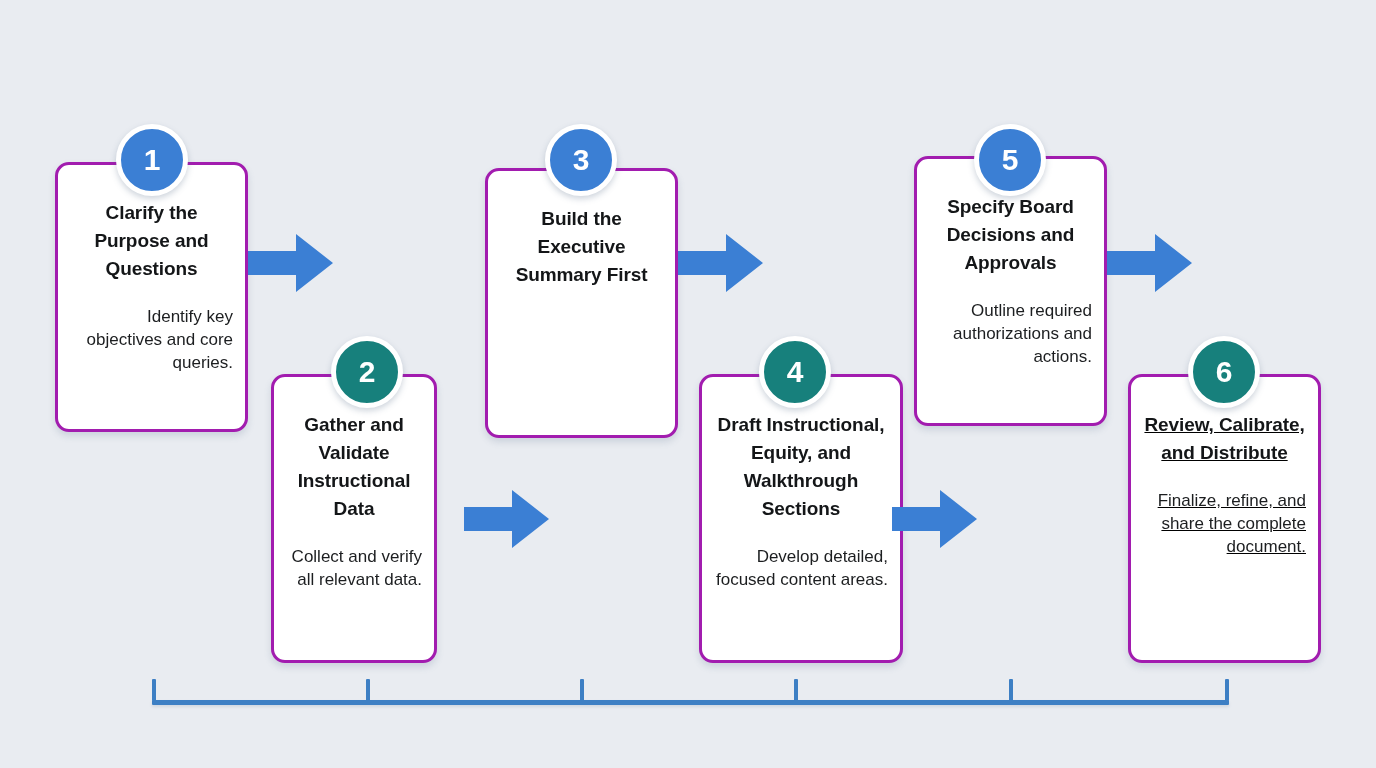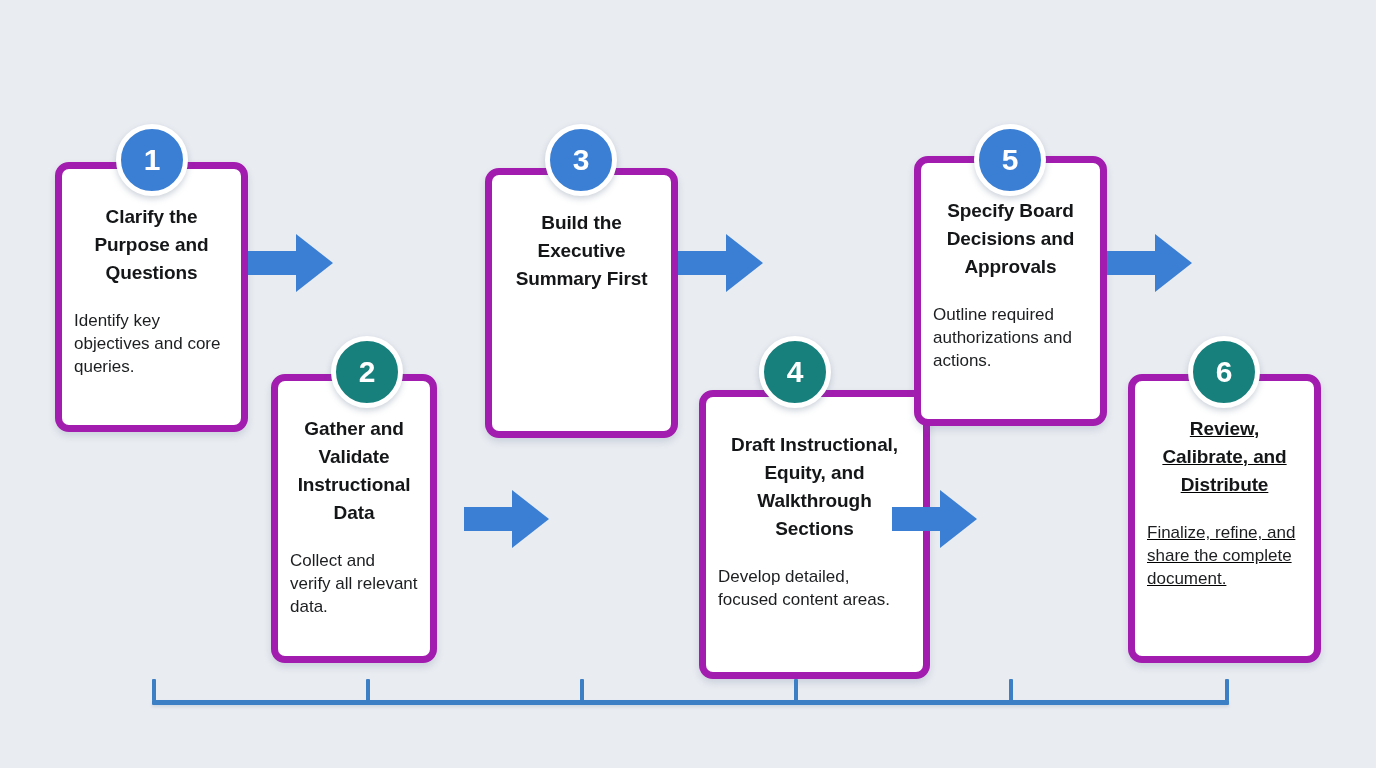--- a/index.html
+++ b/index.html
@@ -18,21 +18,21 @@
     position: relative;
     width: 1376px;
     height: 768px;
   }
 
   
   .step-card {
     position: absolute;
     box-sizing: border-box;
     background: #ffffff;
-    border: 7px solid #a21caf;
+    border: 3px solid #a21caf;
     border-radius: 14px;
     box-shadow: 0 4px 7px rgba(90, 110, 140, 0.20);
     display: flex;
     flex-direction: column;
     align-items: center;
     padding: 34px 12px 14px 12px;
   }
   .step-card .step-title {
     font-size: 19px;
     font-weight: bold;
@@ -40,21 +40,21 @@
     color: #141618;
     text-align: center;
     letter-spacing: -0.1px;
   }
   .step-card .step-desc {
     margin-top: 22px;
     font-size: 17px;
     font-weight: normal;
     line-height: 23px;
     color: #1c1e20;
-    text-align: left;
+    text-align: right;
   }
 
   
   .step-badge {
     position: absolute;
     width: 72px;
     height: 72px;
     border-radius: 50%;
     box-sizing: border-box;
     border: 5px solid #ffffff;
@@ -130,21 +130,21 @@
   <div class="step-badge" style="left:545px; top:124px; background:#3b7fd4;">
     <span>3</span>
   </div>
 
   <div class="arrow" style="left:678px; top:228px; width:85px; height:70px;">
     <svg width="85" height="70" viewBox="0 0 85 70">
       <path d="M0,23 L48,23 L48,6 L85,35 L48,64 L48,47 L0,47 Z" fill="#3b7fd4"></path>
     </svg>
   </div>
 
-  <div class="step-card" style="left:699px; top:390px; width:231px; height:289px;">
+  <div class="step-card" style="left:699px; top:374px; width:204px; height:289px;">
     <div class="step-title">Draft Instructional, Equity, and Walkthrough Sections</div>
     <div class="step-desc">Develop detailed, focused content areas.</div>
   </div>
   <div class="step-badge" style="left:759px; top:336px; background:#17807c;">
     <span>4</span>
   </div>
 
   <div class="arrow" style="left:892px; top:484px; width:85px; height:70px;">
     <svg width="85" height="70" viewBox="0 0 85 70">
       <path d="M0,23 L48,23 L48,6 L85,35 L48,64 L48,47 L0,47 Z" fill="#3b7fd4"></path>

